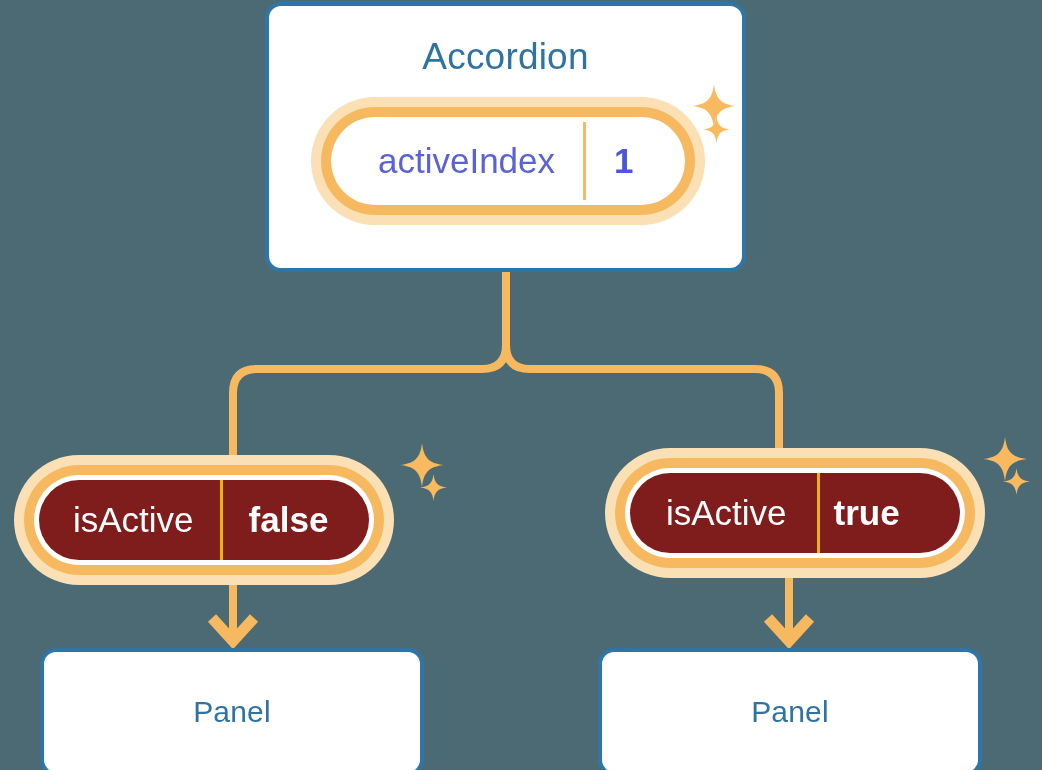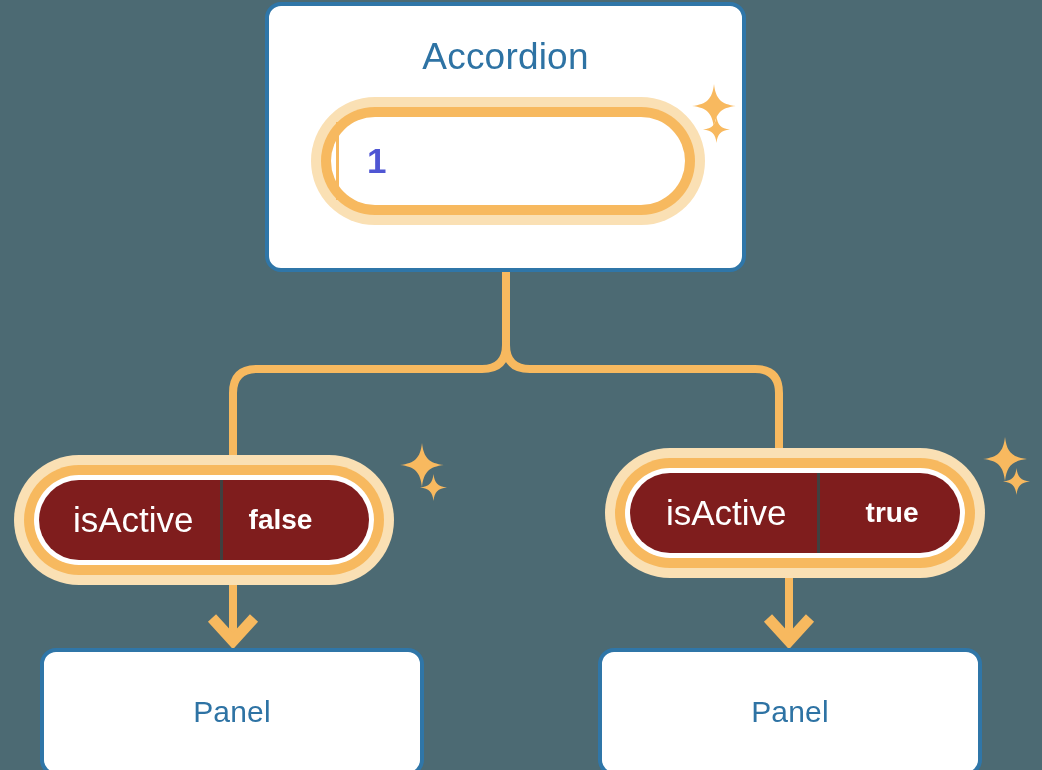--- a/index.html
+++ b/index.html
@@ -120,41 +120,41 @@
   .pill-solid {
     background: #7f1d1d;
     overflow: hidden;
   }
   .pill-solid .cell-name {
     color: #ffffff;
     font-size: 35px;
   }
   .pill-solid .cell-value {
     color: #ffffff;
-    font-size: 28px;
-    border-left: 3px solid #404040;
+    font-size: 35px;
+    border-left: 3px solid #eab308;
   }
 
   #pill-is-active-false {
     left: 39px;
     top: 480px;
     width: 330px;
     height: 80px;
   }
   #pill-is-active-false .cell-name  { padding: 0 26px 0 34px; }
   #pill-is-active-false .cell-value { padding: 0 36px 0 26px; }
 
   #pill-is-active-true {
     left: 630px;
     top: 473px;
     width: 330px;
     height: 80px;
   }
   #pill-is-active-true .cell-name  { padding: 0 30px 0 36px; }
-  #pill-is-active-true .cell-value { padding: 0 46px 0 46px; }
+  #pill-is-active-true .cell-value { padding: 0 46px 0 14px; }
 
   
   .sparkle {
     position: absolute;
     color: #f8b95f;
     pointer-events: none;
   }
   .sparkle svg { display: block; }
 
   #sparkle-top-a   { left: 692px; top: 84px;  }
@@ -187,20 +187,21 @@
       <path d="M 212 618 L 233 641 L 254 618"></path>
       <path d="M 768 618 L 789 641 L 810 618"></path>
     </g>
   </svg>
 
   <div class="card" id="accordion-card">
     <div class="card-title">Accordion</div>
   </div>
 
   <div class="pill pill-light" id="pill-active-index">
+    <div class="cell cell-name">activeIndex</div>
     <div class="cell cell-value">1</div>
   </div>
 
   <div class="pill pill-solid" id="pill-is-active-false">
     <div class="cell cell-name">isActive</div>
     <div class="cell cell-value">false</div>
   </div>
 
   <div class="pill pill-solid" id="pill-is-active-true">
     <div class="cell cell-name">isActive</div>

